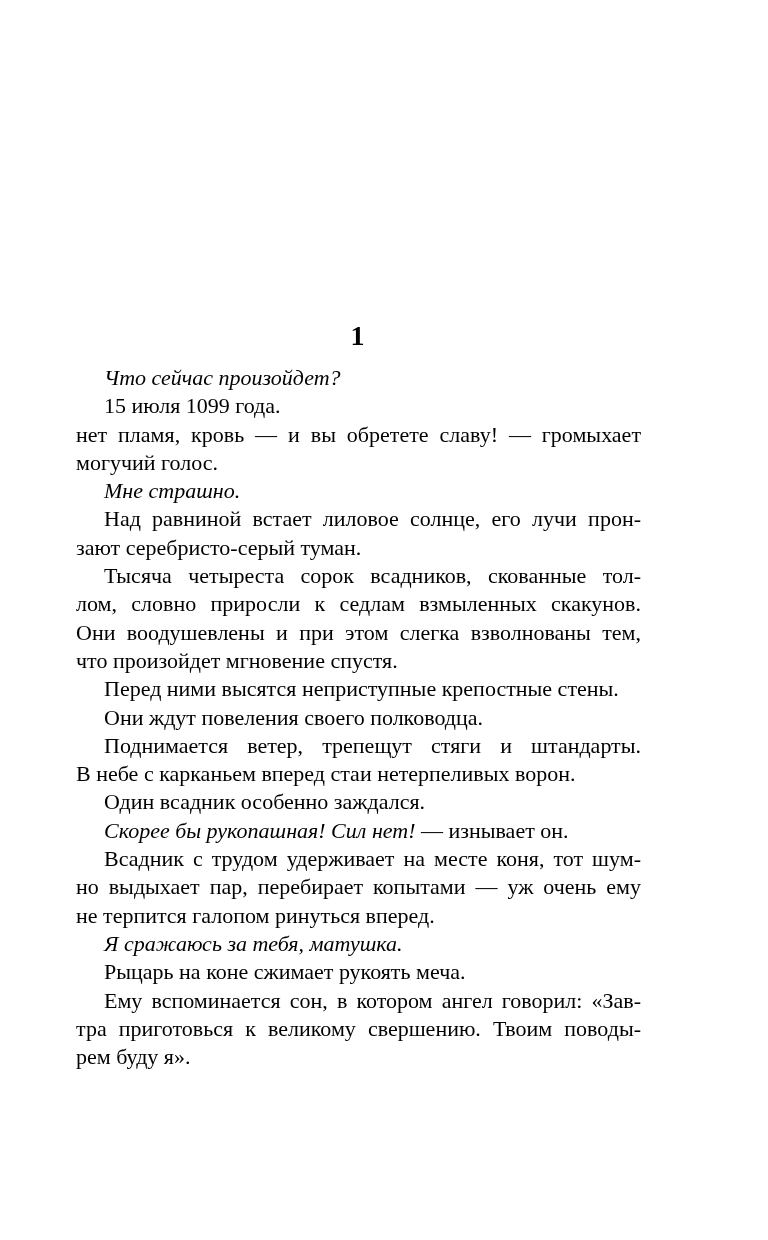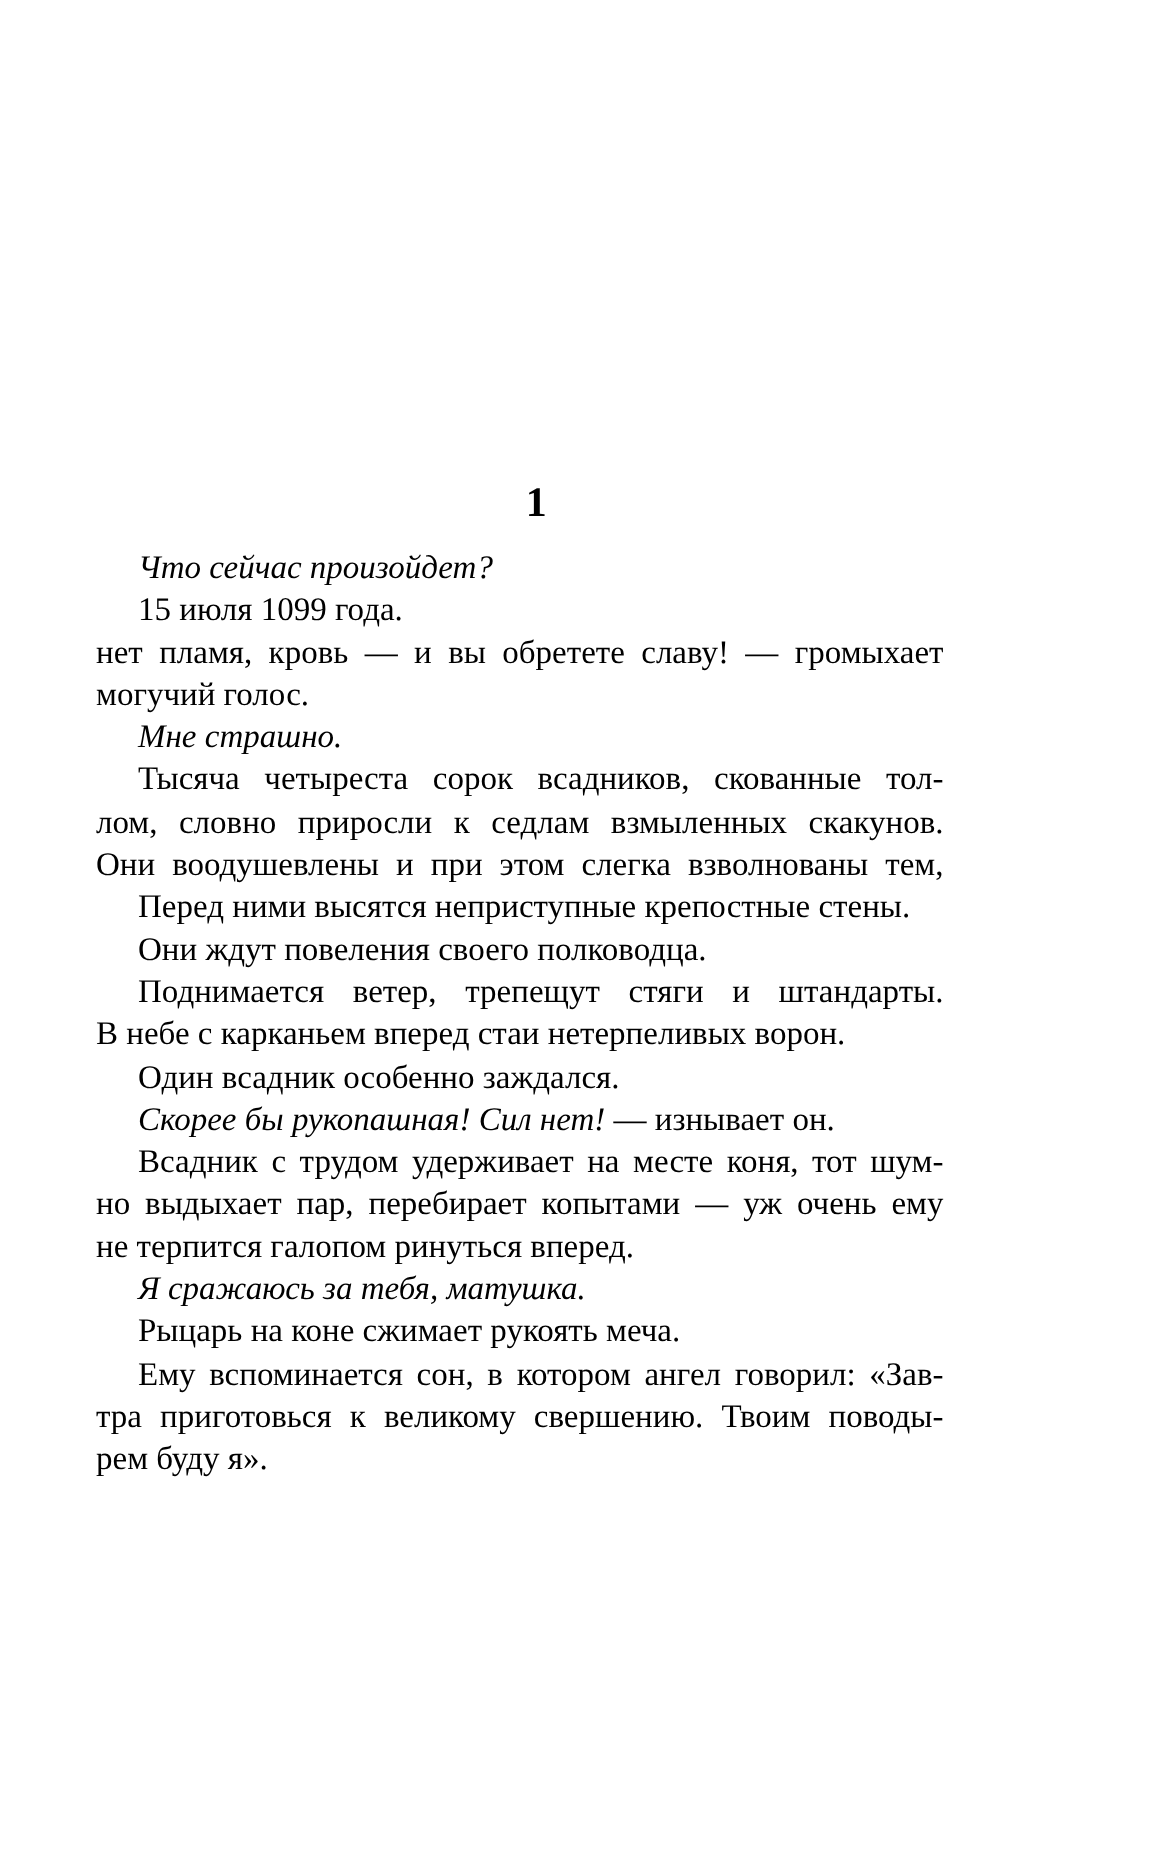--- a/index.html
+++ b/index.html
@@ -22,21 +22,21 @@
     left: 75px;
     width: 565px;
     text-align: center;
     font-size: 28px;
     line-height: 32px;
     font-weight: bold;
   }
   .text-block {
     position: absolute;
     top: 364px;
-    left: 64px;
+    left: 76px;
     width: 565px;
     font-size: 22px;
     line-height: 28.3px;
   }
   .paragraph {
     margin: 0;
     padding: 0;
   }
   .line {
     text-align: justify;
@@ -66,25 +66,28 @@
         <div class="line indent"><span class="seg-regular">15 июля 1099 года.</span></div>
       </div>
       <div class="paragraph">
         <div class="line just"><span class="seg-regular">нет пламя, кровь — и вы обретете славу! — громыхает</span></div>
         <div class="line"><span class="seg-regular">могучий голос.</span></div>
       </div>
       <div class="paragraph">
         <div class="line indent"><span class="seg-italic">Мне страшно.</span></div>
       </div>
       <div class="paragraph">
+        <div class="line indent just"><span class="seg-regular">Над равниной встает лиловое солнце, его лучи прон-</span></div>
+        <div class="line"><span class="seg-regular">зают серебристо-серый туман.</span></div>
       </div>
       <div class="paragraph">
         <div class="line indent just"><span class="seg-regular">Тысяча четыреста сорок всадников, скованные тол-</span></div>
         <div class="line just"><span class="seg-regular">лом, словно приросли к седлам взмыленных скакунов.</span></div>
         <div class="line just"><span class="seg-regular">Они воодушевлены и при этом слегка взволнованы тем,</span></div>
+        <div class="line"><span class="seg-regular">что произойдет мгновение спустя.</span></div>
       </div>
       <div class="paragraph">
         <div class="line indent"><span class="seg-regular">Перед ними высятся неприступные крепостные стены.</span></div>
       </div>
       <div class="paragraph">
         <div class="line indent"><span class="seg-regular">Они ждут повеления своего полководца.</span></div>
       </div>
       <div class="paragraph">
         <div class="line indent just"><span class="seg-regular">Поднимается ветер, трепещут стяги и штандарты.</span></div>
         <div class="line"><span class="seg-regular">В небе с карканьем вперед стаи нетерпеливых ворон.</span></div>

